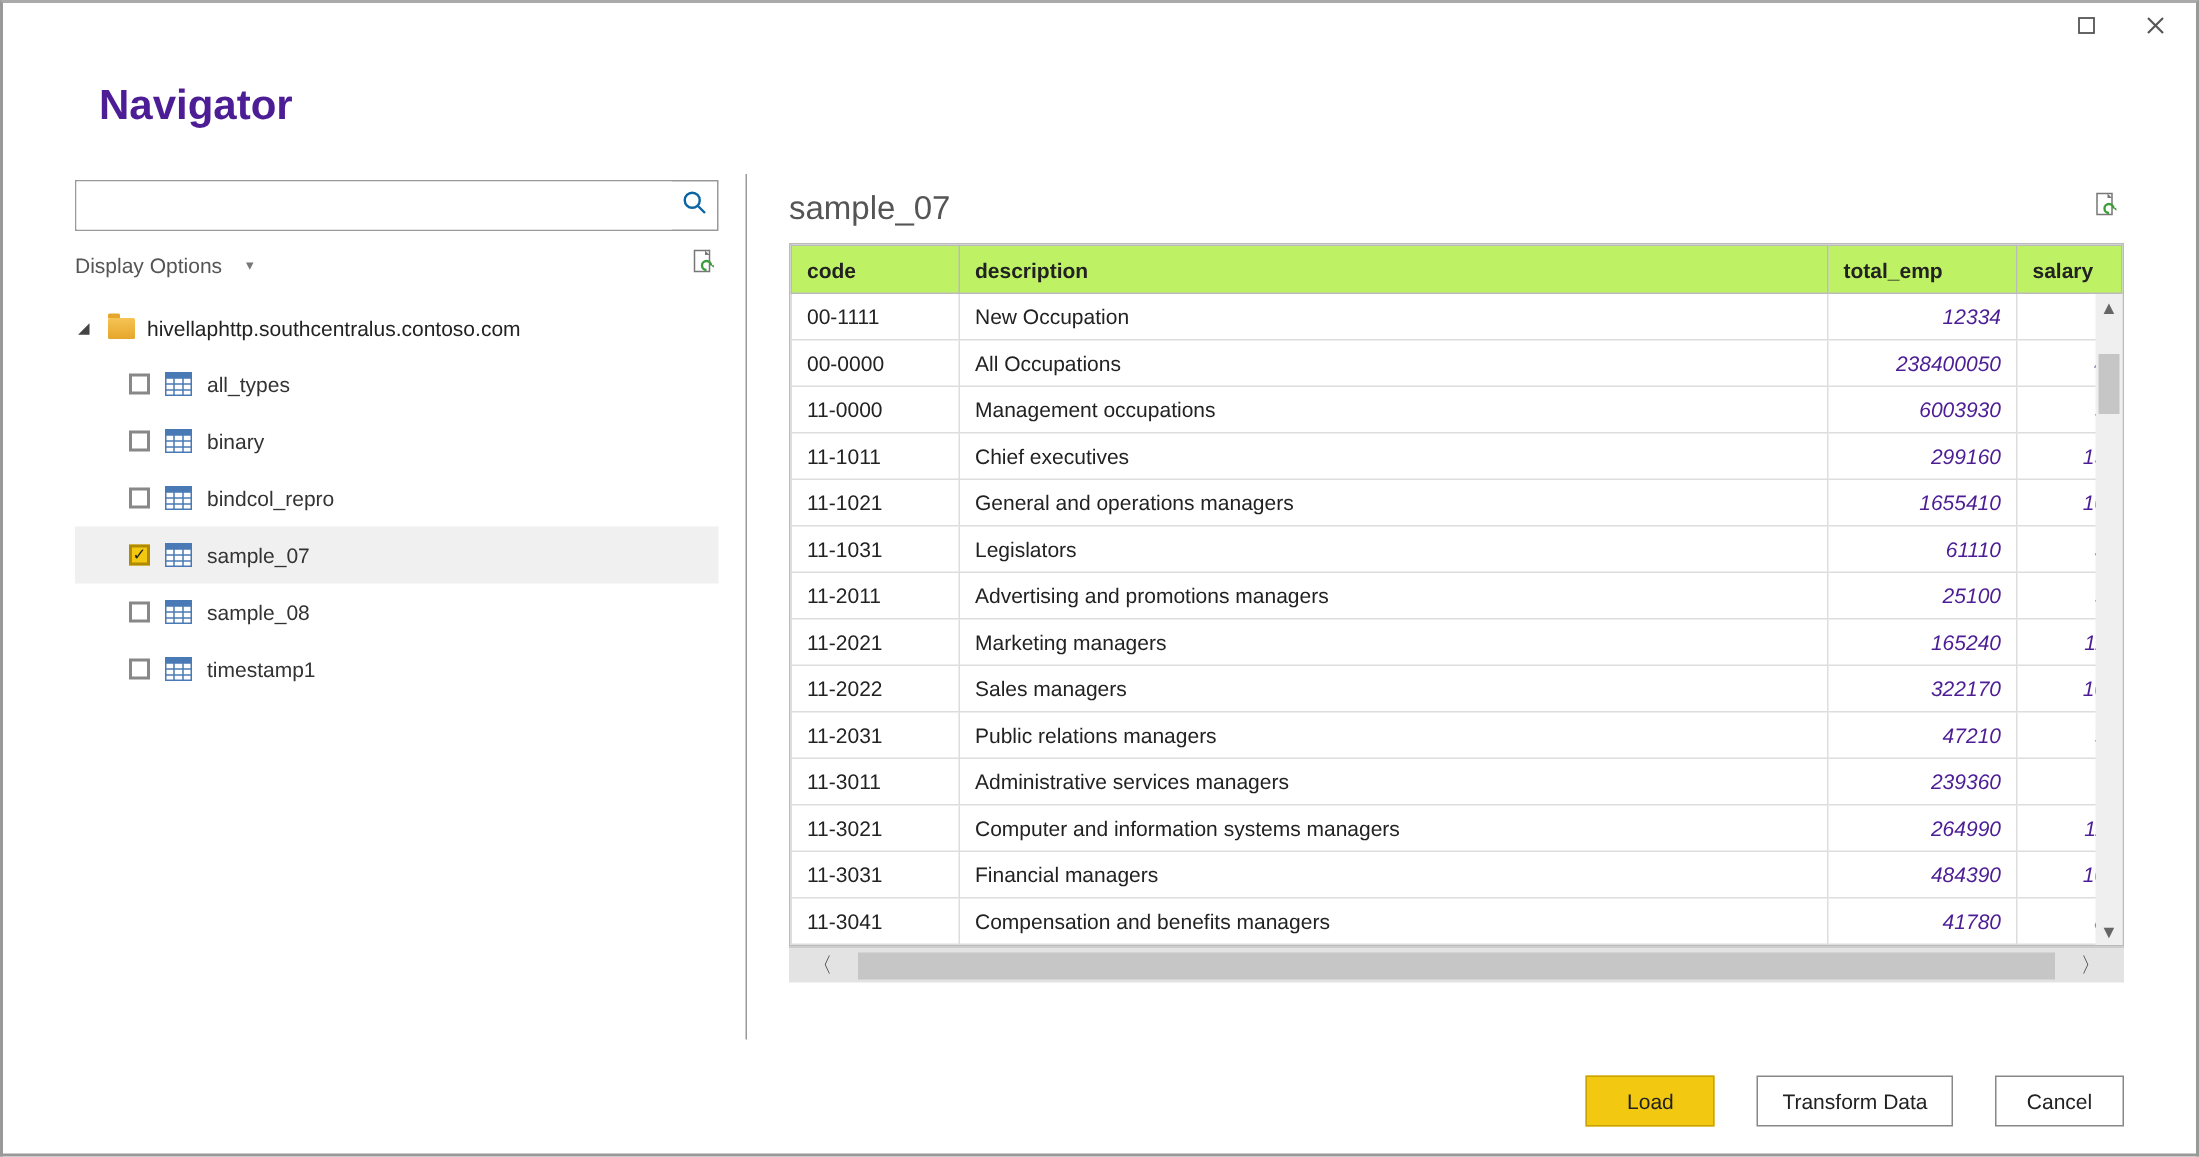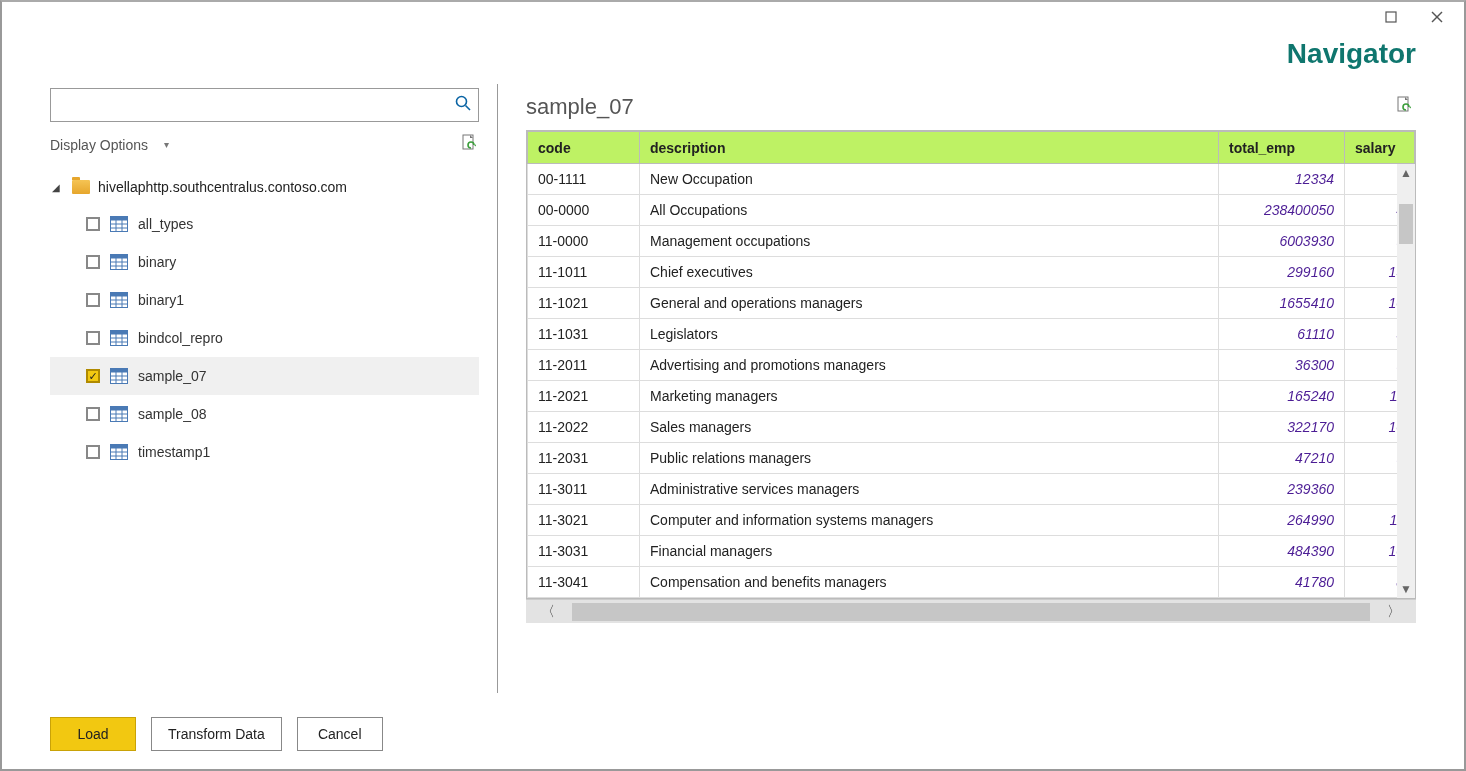--- a/index.html
+++ b/index.html
@@ -32,25 +32,24 @@
     display: flex;
     align-items: center;
     justify-content: center;
     color: #444;
     font-size: 14px;
   }
   .header-row {
     padding: 6px 48px 14px 48px;
   }
   .header-row h1 {
-    margin: 0;
+    margin: 16px;
     font-size: 28px;
     font-weight: 600;
-    color: #0f766e;
-    text-align: right;
+    color: #4c1d95;
   }
   .content {
     flex: 1;
     display: flex;
     padding: 0 48px;
     gap: 28px;
     min-height: 0;
   }
   
   .left-panel {
@@ -243,21 +242,22 @@
   .hscroll .arrow {
     width: 44px; text-align:center; color:#444; font-size:14px;
   }
   .hscroll .track {
     flex:1; height: 18px; background:#c6c6c6; margin: 0 2px;
     position: relative;
   }
   
   .footer {
     display:flex;
-    gap:15px;
+    justify-content:flex-end;
+    gap:28px;
     padding: 24px 48px 18px;
   }
   .btn {
     min-width: 86px;
     height: 34px;
     padding: 0 16px;
     border: 1px solid #888;
     background: #fff;
     display:flex;
     align-items:center;
@@ -354,29 +354,20 @@
               <span class="tree-label">all_types</span>
             </div>
             <div class="tree-item">
               <span class="chk"></span>
               <span class="tableicon">
                 <svg width="18" height="16">
                   <use href="#tbl-icon"></use>
                 </svg>
               </span>
               <span class="tree-label">binary</span>
-            </div>
-            <div class="tree-item">
-              <span class="chk"></span>
-              <span class="tableicon">
-                <svg width="18" height="16">
-                  <use href="#tbl-icon"></use>
-                </svg>
-              </span>
-              <span class="tree-label">binary1</span>
             </div>
             <div class="tree-item">
               <span class="chk"></span>
               <span class="tableicon">
                 <svg width="18" height="16">
                   <use href="#tbl-icon"></use>
                 </svg>
               </span>
               <span class="tree-label">bindcol_repro</span>
             </div>
@@ -470,21 +461,21 @@
               </tr>
               <tr>
                 <td>11-1031</td>
                 <td>Legislators</td>
                 <td class="num">61110</td>
                 <td class="num">3</td>
               </tr>
               <tr>
                 <td>11-2011</td>
                 <td>Advertising and promotions managers</td>
-                <td class="num">36300</td>
+                <td class="num">25100</td>
                 <td class="num">9</td>
               </tr>
               <tr>
                 <td>11-2021</td>
                 <td>Marketing managers</td>
                 <td class="num">165240</td>
                 <td class="num">11</td>
               </tr>
               <tr>
                 <td>11-2022</td>

